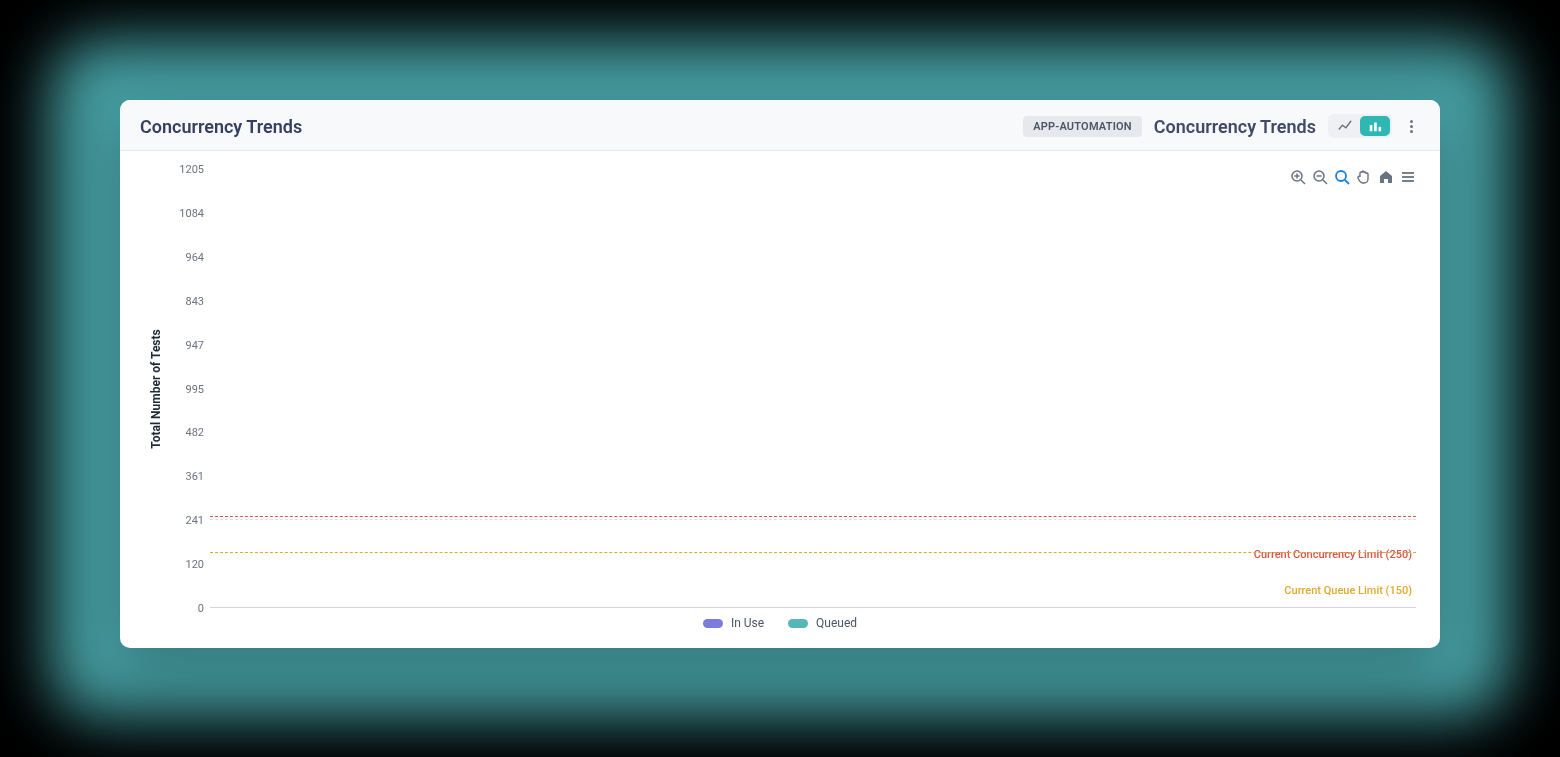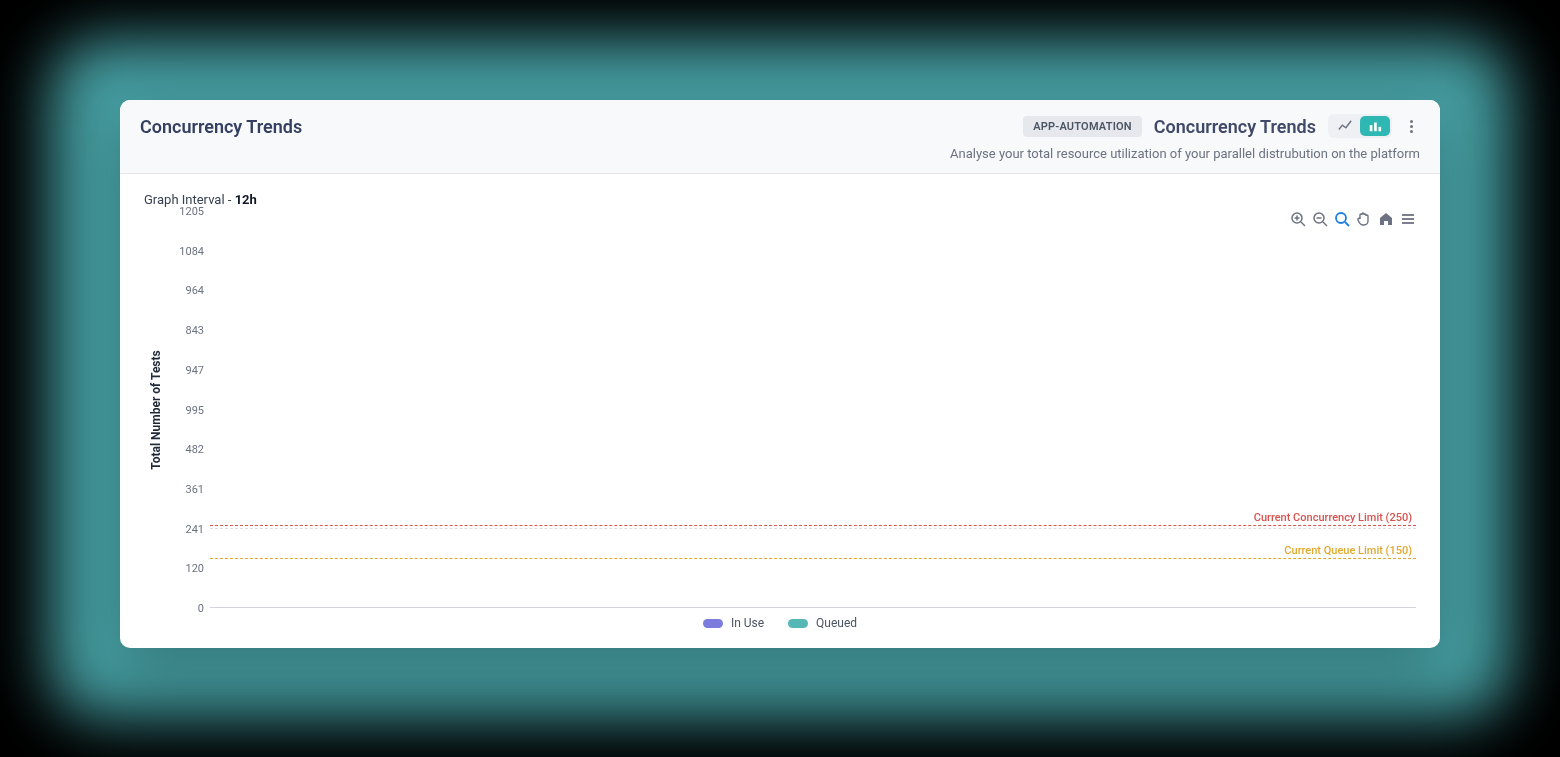--- a/index.html
+++ b/index.html
@@ -53,21 +53,21 @@
   }
   .yaxis { width:42px; position:relative; }
   .ytick { position:absolute; right:6px; font-size:11px; color:#6b7280; transform:translateY(-50%); }
 
   .plot-col { flex:1; display:flex; flex-direction:column; }
   .plot {
     flex:1; position:relative; border-bottom:1px solid #d1d5db;
   }
   .grid-dash { position:absolute; left:0; right:0; height:0; border-top:1px dashed rgba(0,0,0,0.13); }
   .limit-line { position:absolute; left:0; right:0; height:0; border-top:1px dashed; }
-  .limit-label { position:absolute; right:4px; transform:translateY(-110%); font-size:11px; font-weight:500; white-space:nowrap; }
+  .limit-label { position:absolute; right:4px; transform:translateY(-110%); font-size:11px; font-weight:500; white-space:nowrap;margin-top:46px; }
   .bars { position:absolute; left:0; right:0; bottom:0; top:0; display:flex; align-items:flex-end; gap:2px; padding-right:70px; }
   .bar { flex:1; min-width:4px; position:relative; cursor:pointer; }
   .bar .q { position:absolute; left:0; right:0; bottom:0; background:#55b7b6; border-radius:2px 2px 0 0; }
   .bar .u { position:absolute; left:0; right:0; bottom:0; background:#7b7cde; border-radius:2px 2px 0 0; }
 
   .xaxis { height:28px; position:relative; margin-top:6px; }
   .xtick { position:absolute; font-size:11px; color:#374151; transform:translateX(-0%); white-space:nowrap; }
 
   .legend { display:flex; align-items:center; justify-content:center; gap:24px; padding:8px 0 2px; }
   .legend .item { display:flex; align-items:center; gap:8px; font-size:12px; color:#4b5563; cursor:pointer; }
@@ -100,28 +100,23 @@
                 <rect x="12" y="9" width="3" height="5"></rect>
               </svg>
           </div>
         </div>
         <div class="kebab">
           <span></span>
           <span></span>
           <span></span>
         </div>
       </div>
-      <div class="subtitle">Analyse your total resource utilization of your parallel distrubution on the platform</div>
     </div>
 
     <div class="card-body">
-      <div class="interval">
-        <span>Graph Interval -</span>
-        <b>12h</b>
-      </div>
 
       <div class="chart-wrap">
 
         <div class="toolbar">
           <div class="tool">
               <svg viewBox="0 0 16 16" fill="none" stroke="currentColor" stroke-width="1.5">
                 <circle cx="7" cy="7" r="5"></circle>
                 <line x1="7" y1="4.5" x2="7" y2="9.5"></line>
                 <line x1="4.5" y1="7" x2="9.5" y2="7"></line>
                 <line x1="11" y1="11" x2="15" y2="15"></line>

